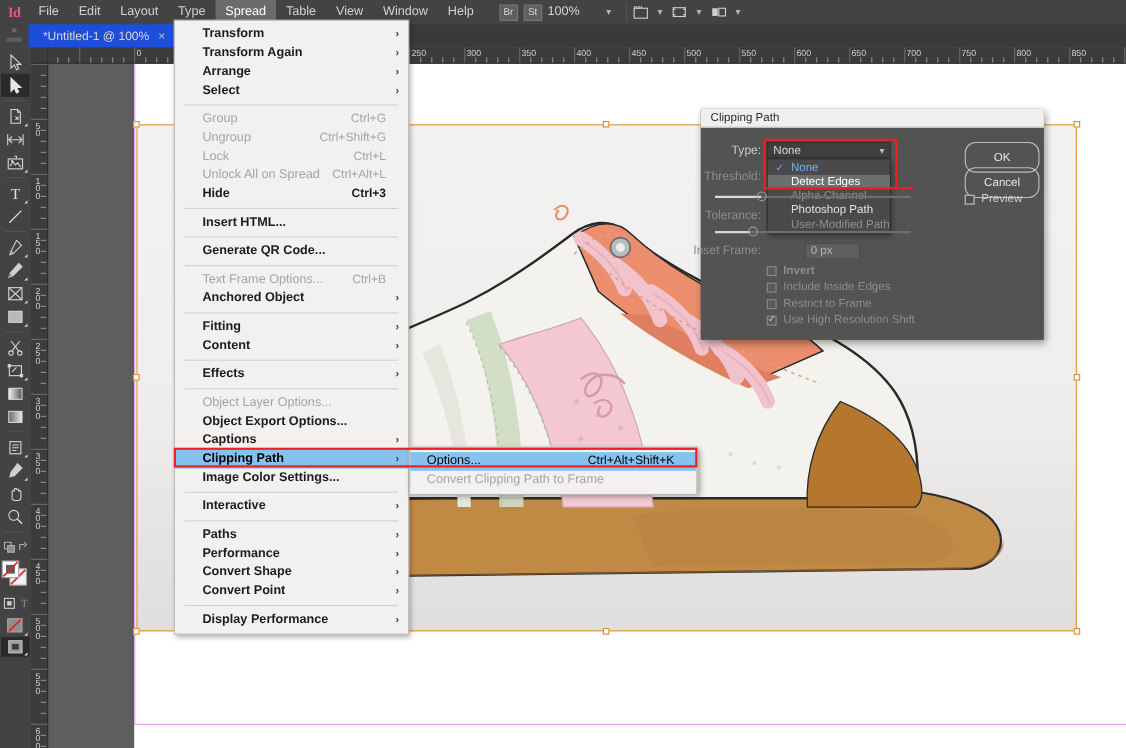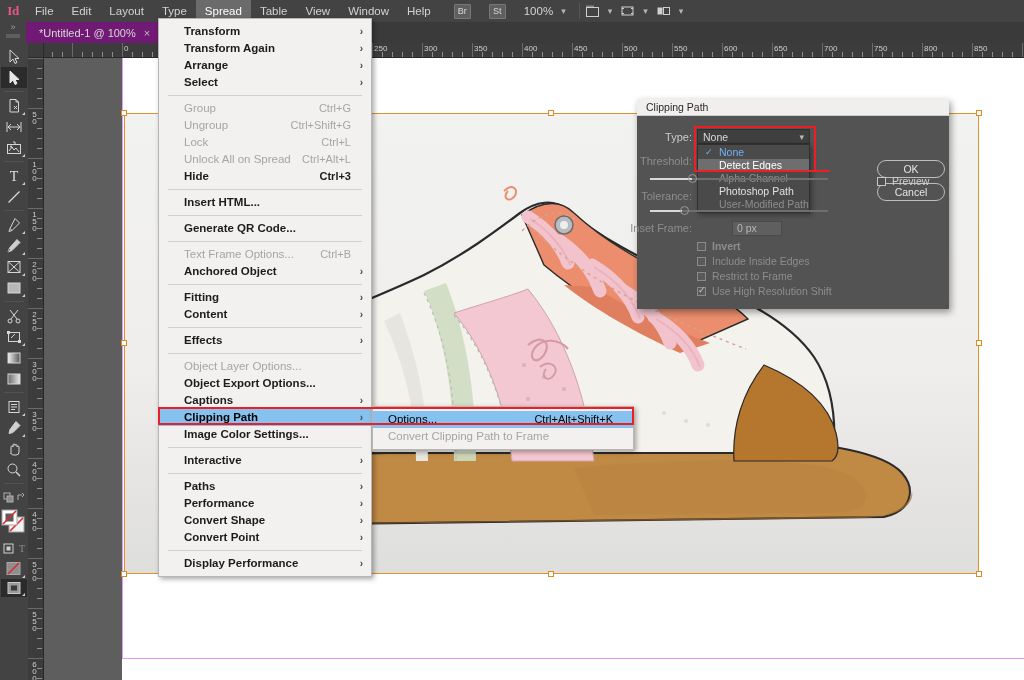--- a/index.html
+++ b/index.html
@@ -24,38 +24,38 @@
   }
   .mitem {
     padding:0 9px; height:22px; line-height:22px; color:#d2d2d2; font-size:11.5px;
     cursor:default; white-space:nowrap;
   }
   .mitem.active { background:#6b6b6b; color:#fff; }
   .mb-sep { width:14px; }
   .sqbtn {
     width:17px; height:15px; background:#5f5f5f; border:1px solid #787878;
     color:#d8d8d8; font-size:9px; display:flex; align-items:center; justify-content:center;
-    margin-right:18px; border-radius:1px;
-  }
-  .zoomval { color:#d4d4d4; font-size:11.5px; margin-right:0; }
+    margin-right:5px; border-radius:1px;
+  }
+  .zoomval { color:#d4d4d4; font-size:11.5px; margin-right:16px; }
   .chev { color:#b5b5b5; font-size:9px; padding:0 8px; }
   .vdiv { width:1px; height:16px; background:#565656; margin:0 5px; }
   .viewicon { display:flex; align-items:center; }
 
   
   .tabbar {
     position:absolute; left:0; top:22px; width:1024px; height:21px; background:#3a3a3a;
   }
   .dockgrip {
     position:absolute; left:0; top:0; width:26px; height:21px; background:#434343;
     color:#9a9a9a; font-size:8px; text-align:center; line-height:9px;
   }
   .dockgrip .bar { width:14px; height:4px; background:#5e5e5e; margin:2px auto 0; }
   .doctab {
-    position:absolute; left:26px; top:0; height:21px; background:#701a75;
+    position:absolute; left:26px; top:0; height:21px; background:#1d4ed8;
     padding:0 11px 0 13px; display:flex; align-items:center; gap:8px;
     color:#d8d8d8; font-size:11px;
   }
   .doctab .x { color:#bdbdbd; font-size:11px; }
 
   
   .toolbox {
     position:absolute; left:0; top:43px; width:28px; height:637px; background:#434343;
     padding-top:3px;
   }
@@ -199,23 +199,23 @@
   .chk .box {
     width:9px; height:9px; border:1px solid #8a8a8a; background:#5a5a5a;
     display:inline-block; position:relative;
   }
   .chk .box.on::after {
     content:"\2713"; position:absolute; left:0px; top:-3px; font-size:9px; color:#c9c9c9;
   }
   .chk.bright { color:#d0d0d0; }
   .chk.bright .box { border-color:#c6c6c6; background:#4e4e4e; }
   .pillbtn {
-    position:absolute; width:68px; height:18px; border-radius:10px;
+    position:absolute; width:68px; height:28px; border-radius:10px;
     border:1px solid #bdbdbd; color:#e4e4e4; font-size:10.5px;
-    display:flex; align-items:center; justify-content:center; background:transparent;margin-top:31px;
+    display:flex; align-items:center; justify-content:center; background:transparent;
   }
 </style>
 </head>
 <body>
 
 <div id="app">
 
   <div class="menubar">
     <div class="idlogo">Id</div>
     <div id="menubar-items" style="display:flex;">

